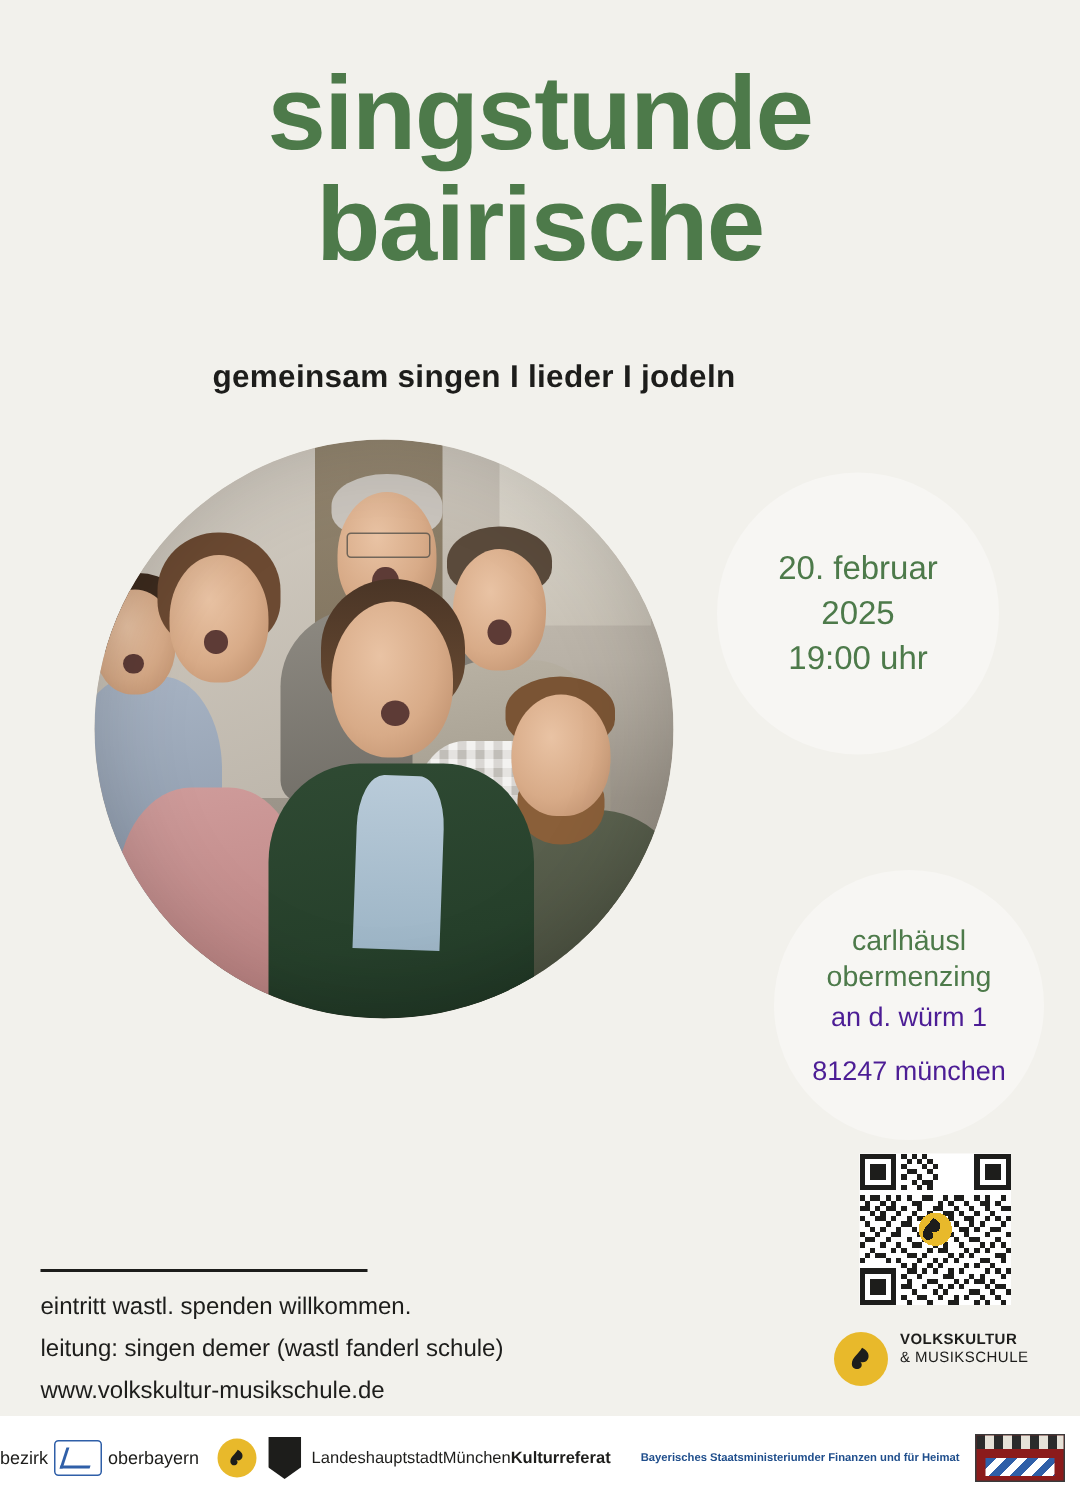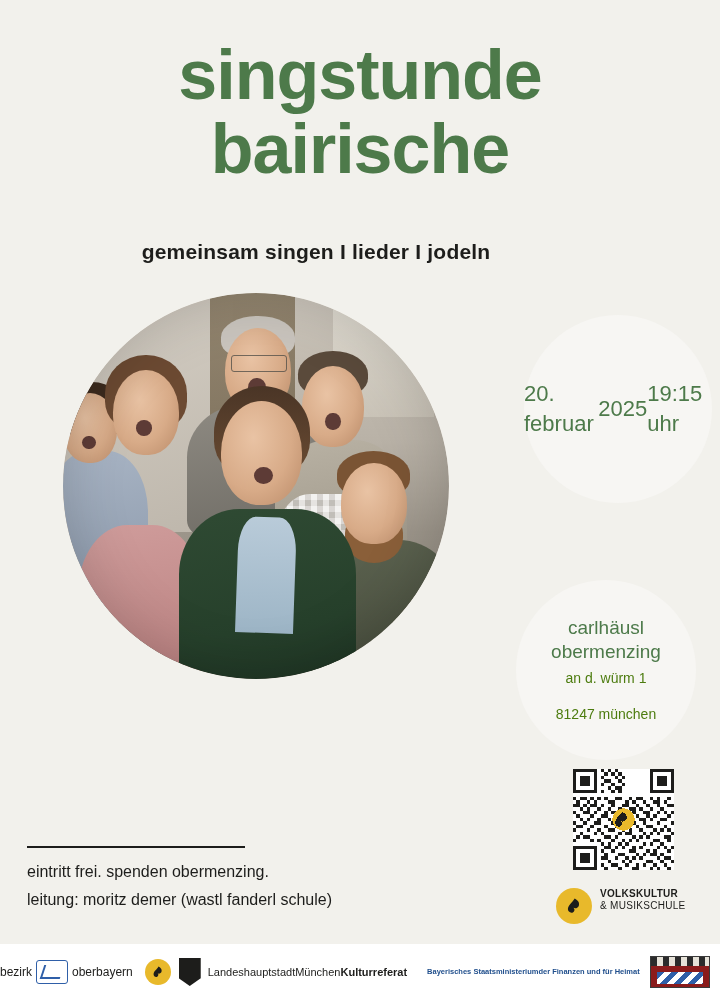--- a/index.html
+++ b/index.html
@@ -187,27 +187,27 @@
   }
 
   .photo-vignette {
     position: absolute; inset: 0; border-radius: 50%;
     box-shadow: inset 0 0 60px rgba(0,0,0,.18);
   }
 
   
   .date-circle {
     position: absolute;
-    left: 524px; top: 315px;
+    left: 478px; top: 315px;
     width: 188px; height: 188px;
     border-radius: 50%;
     background: #f7f6f3;
-    display: flex; flex-direction: row;
+    display: flex; flex-direction: column;
     align-items: center; justify-content: center;
-    text-align: left;
+    text-align: right;
   }
   .date-line {
     font-size: 22px;
     line-height: 30px;
     color: #4d7a4a;
     font-weight: 400;
   }
   .venue-circle {
     position: absolute;
     left: 516px; top: 580px;
@@ -217,23 +217,23 @@
     display: flex; flex-direction: column;
     align-items: center; justify-content: center;
     text-align: center;
   }
   .venue-name {
     font-size: 19px;
     line-height: 24px;
     color: #4d7a4a;
   }
   .venue-addr {
-    font-size: 14px;
+    font-size: 18px;
     line-height: 20px;
-    color: #4d7c0f;
+    color: #4c1d95;
     margin-top: 4px;
   }
 
   
   .qr {
     position: absolute;
     left: 573px; top: 769px;
     width: 101px; height: 101px;
     background: #fff;
   }
@@ -402,21 +402,21 @@
       <div class="head s-main-head"></div>
       <div class="mouth s-main-mouth"></div>
 
       <div class="photo-vignette"></div>
     </div>
   </div>
 
   <div class="date-circle">
     <div class="date-line">20. februar</div>
     <div class="date-line">2025</div>
-    <div class="date-line">19:15 uhr</div>
+    <div class="date-line">19:00 uhr</div>
   </div>
 
   <div class="venue-circle">
     <div class="venue-name">carlhäusl</div>
     <div class="venue-name">obermenzing</div>
     <div class="venue-addr">an d. würm 1</div>
     <div class="venue-addr" style="margin-top:16px">81247 münchen</div>
   </div>
 
   <div class="qr">
@@ -643,22 +643,23 @@
       </svg>
     </div>
     <div class="vk-text">
       <div>VOLKSKULTUR</div>
       <div class="l2">&amp; MUSIKSCHULE</div>
     </div>
   </div>
 
   <div class="rule"></div>
   <div class="info-text">
-    <div>eintritt frei. spenden obermenzing.</div>
-    <div>leitung: moritz demer (wastl fanderl schule)</div>
+    <div>eintritt wastl. spenden willkommen.</div>
+    <div>leitung: singen demer (wastl fanderl schule)</div>
+    <div>www.volkskultur-musikschule.de</div>
   </div>
 
   <div class="footer">
 
     <div class="f-item bezirk">
       <span>bezirk</span>
       <span class="bez-mark"></span>
       <span>oberbayern</span>
     </div>
 

